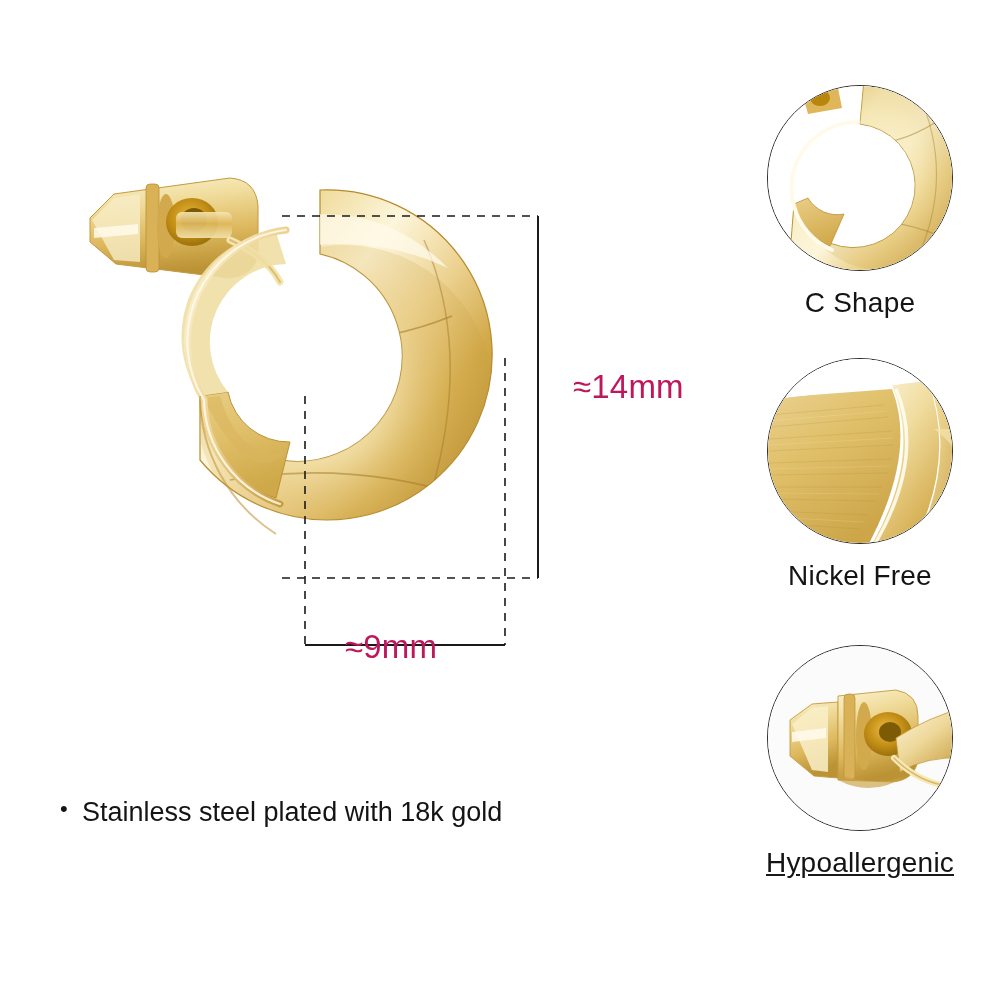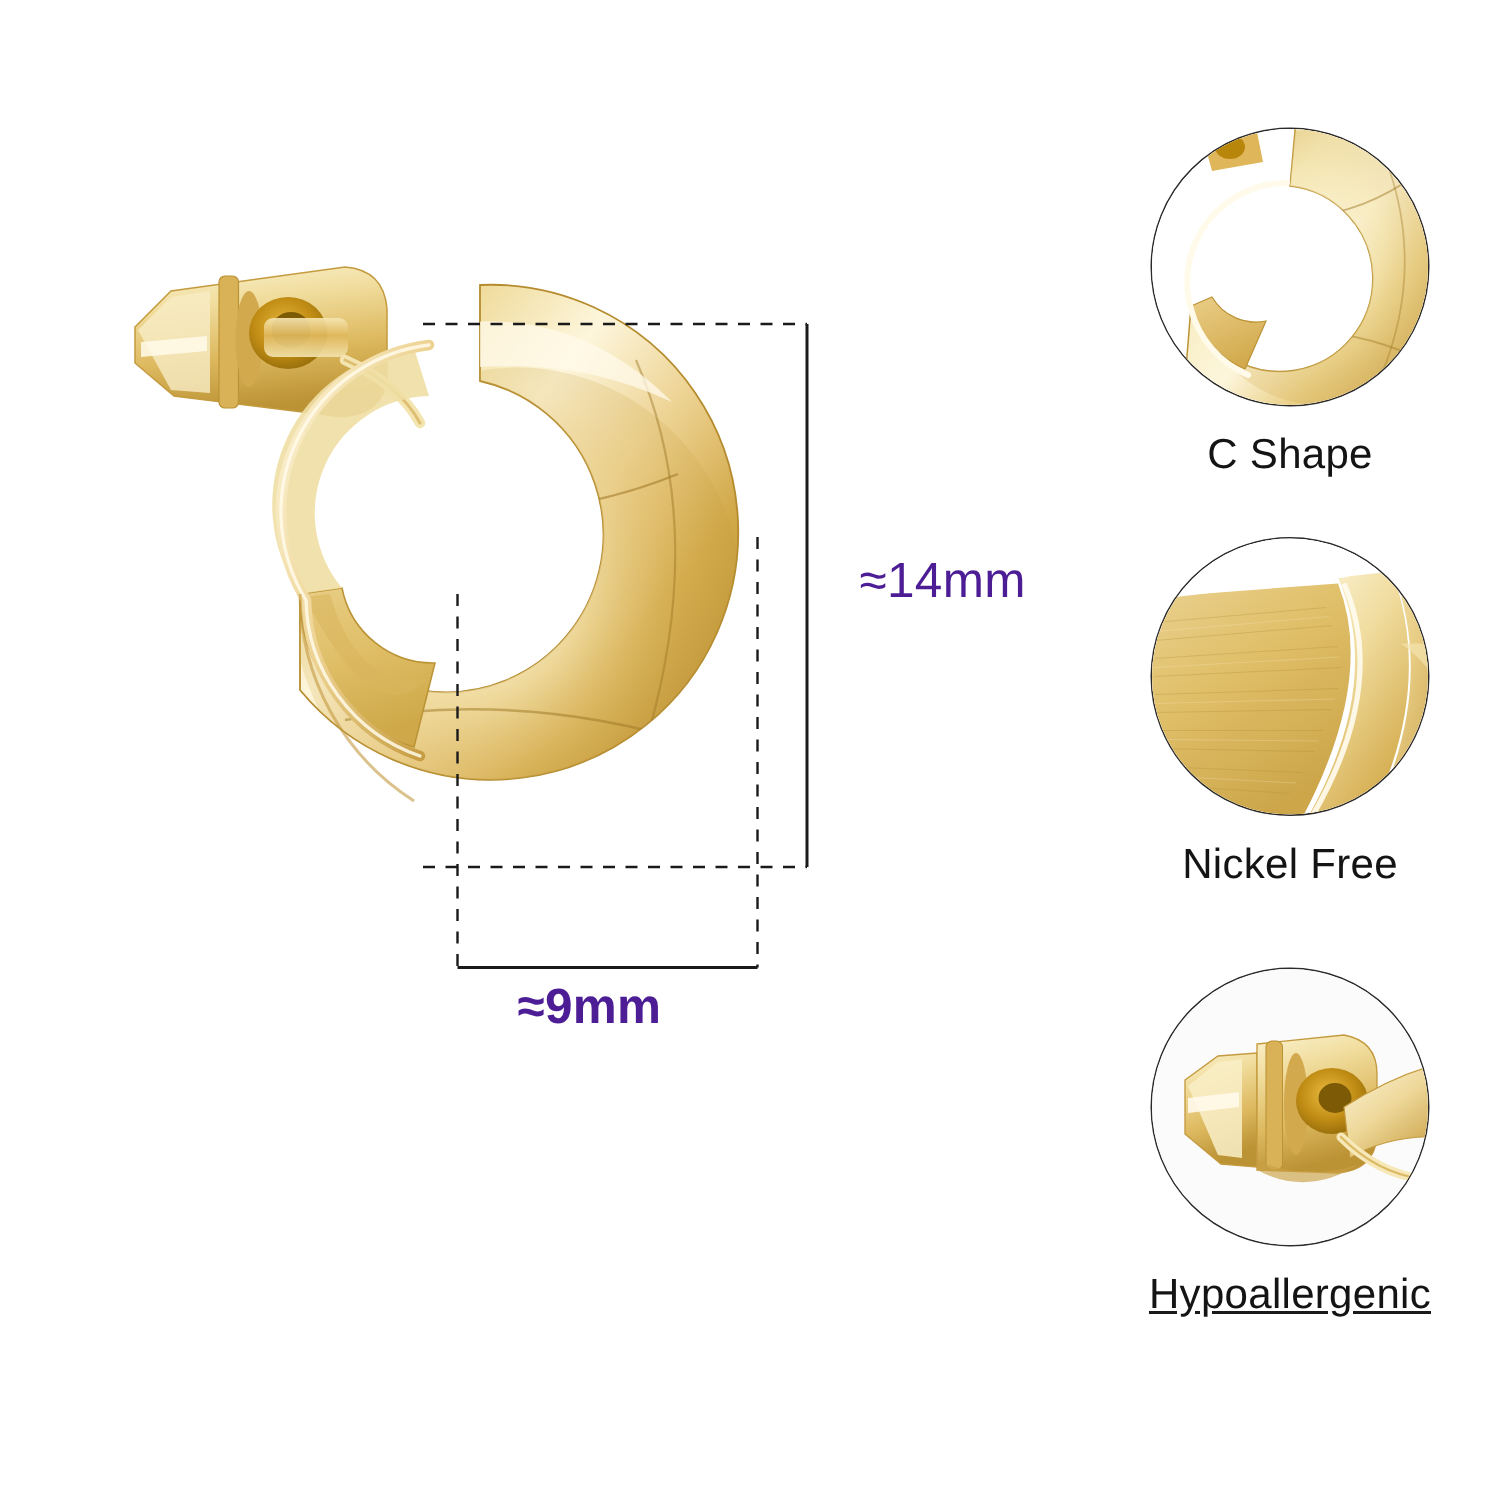--- a/index.html
+++ b/index.html
@@ -36,26 +36,26 @@
     left: 0; top: 0;
     width: 1000px; height: 1000px;
     pointer-events: none;
   }
   #dimension-layer svg { display: block; width: 1000px; height: 1000px; }
 
   .dim-label {
     position: absolute;
     font-family: "Liberation Sans", sans-serif;
     font-size: 33px;
-    color: #4c1d95;
+    color: #be185d;
     letter-spacing: 0.2px;
     white-space: nowrap;
   }
   #height-label { left: 573px; top: 368px; }
-  #width-label  { left: 345px; top: 652px; font-weight: bold; }
+  #width-label  { left: 345px; top: 628px; }
 
   
   #feature-list {
     position: absolute;
     left: 60px;
     top: 798px;
     width: 700px;
     list-style: none;
     margin: 0;
     padding: 0;
@@ -239,20 +239,21 @@
 
       <line x1="305" y1="645" x2="505" y2="645" stroke="#1a1a1a" stroke-width="2"></line>
     </svg>
   </div>
 
   <div class="dim-label" id="height-label">≈14mm</div>
 
   <div class="dim-label" id="width-label">≈9mm</div>
 
   <ul id="feature-list">
+    <li>Stainless steel plated with 18k gold</li>
   </ul>
 
   <div class="callout" id="callout-nickel-free">
     <div class="callout-circle">
       <svg viewBox="0 0 184 184" xmlns="http://www.w3.org/2000/svg">
         <defs>
           <linearGradient id="c2Matte" x1="0" y1="0.1" x2="0.5" y2="1">
             <stop offset="0%" stop-color="#e9cf8c"></stop>
             <stop offset="40%" stop-color="#e0c06a"></stop>
             <stop offset="100%" stop-color="#cda64a"></stop>

